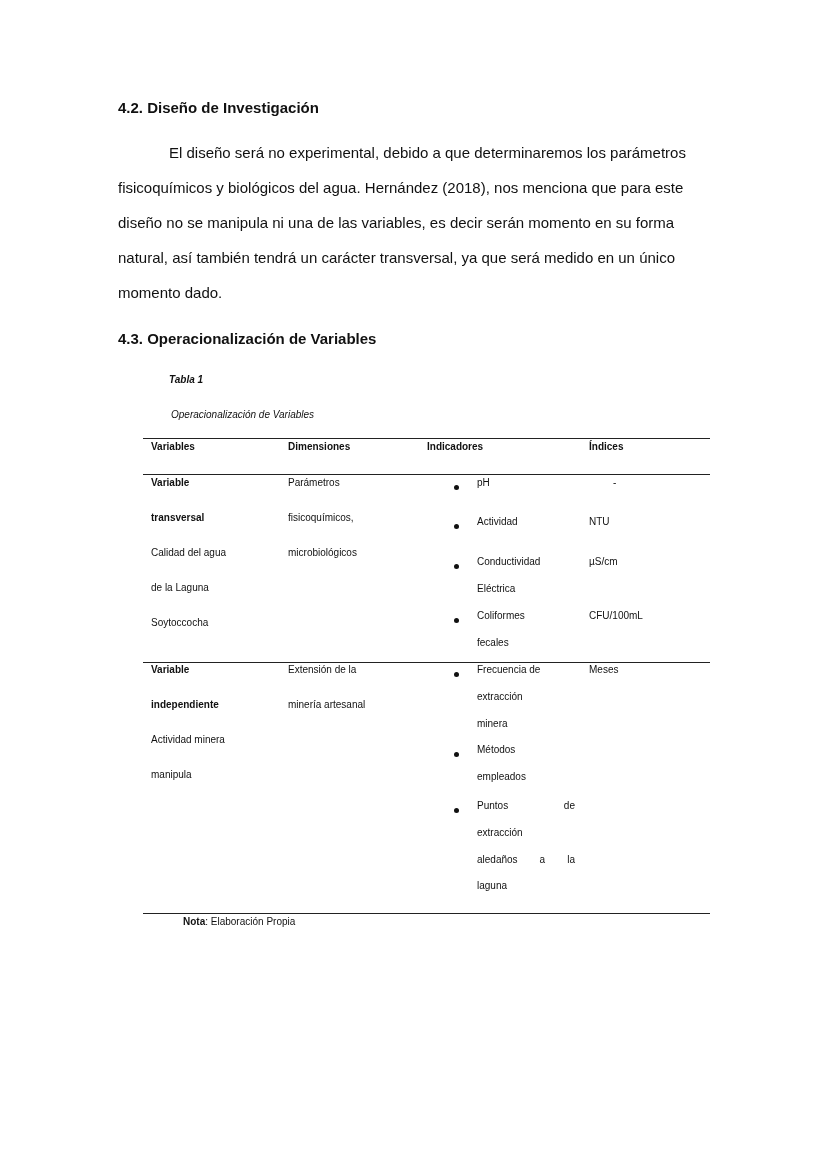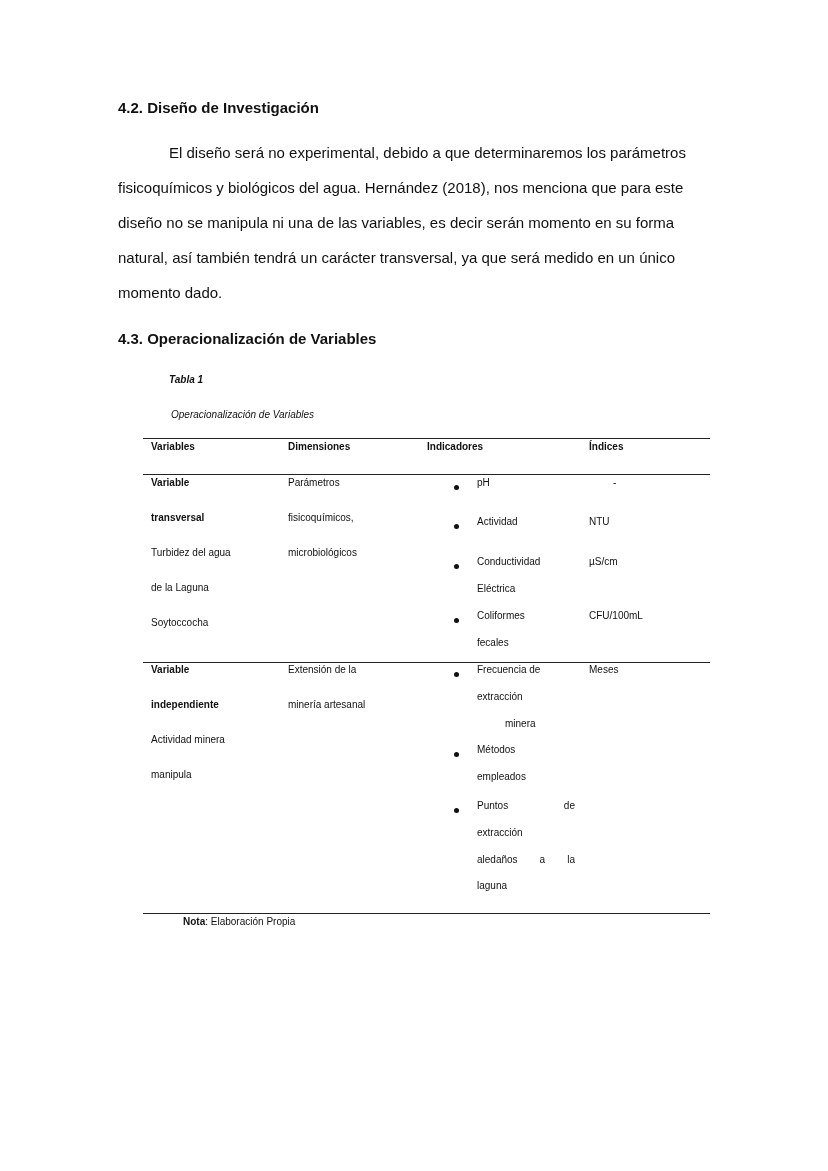--- a/index.html
+++ b/index.html
@@ -36,21 +36,21 @@
 <div class="rule" style="top:913px;"></div>
 
 <div class="abs t b" style="left:151px; top:441px;">Variables</div>
 <div class="abs t b" style="left:288px; top:441px;">Dimensiones</div>
 <div class="abs t b" style="left:427px; top:441px;">Indicadores</div>
 <div class="abs t b" style="left:589px; top:441px;">Índices</div>
 
 <div>
   <div class="abs t b" style="left:151px; top:477px;">Variable</div>
   <div class="abs t b" style="left:151px; top:512px;">transversal</div>
-  <div class="abs t" style="left:151px; top:547px;">Turbidez del agua</div>
+  <div class="abs t" style="left:151px; top:547px;">Calidad del agua</div>
   <div class="abs t" style="left:151px; top:582px;">de la Laguna</div>
   <div class="abs t" style="left:151px; top:617px;">Soytoccocha</div>
 
   <div class="abs t" style="left:288px; top:477px;text-align:right;">Parámetros</div>
   <div class="abs t" style="left:288px; top:512px;">fisicoquímicos,</div>
   <div class="abs t" style="left:288px; top:547px;">microbiológicos</div>
 
   <span class="bullet" style="left:454px; top:485px;"></span>
   <div class="abs t" style="left:477px; top:477px;">pH</div>
   <div class="abs t" style="left:613px; top:477px;">-</div>
@@ -75,21 +75,21 @@
   <div class="abs t b" style="left:151px; top:699px;">independiente</div>
   <div class="abs t" style="left:151px; top:734px;">Actividad minera</div>
   <div class="abs t" style="left:151px; top:769px;">manipula</div>
 
   <div class="abs t" style="left:288px; top:664px;">Extensión de la</div>
   <div class="abs t" style="left:288px; top:699px;">minería artesanal</div>
 
   <span class="bullet" style="left:454px; top:672px;"></span>
   <div class="abs t" style="left:477px; top:664px;">Frecuencia de</div>
   <div class="abs t" style="left:477px; top:691px;">extracción</div>
-  <div class="abs t" style="left:477px; top:718px;margin-left:28px;">minera</div>
+  <div class="abs t" style="left:477px; top:718px;">minera</div>
   <div class="abs t" style="left:589px; top:664px;">Meses</div>
 
   <span class="bullet" style="left:454px; top:752px;"></span>
   <div class="abs t" style="left:477px; top:744px;">Métodos</div>
   <div class="abs t" style="left:477px; top:771px;">empleados</div>
 
   <span class="bullet" style="left:454px; top:808px;"></span>
   <div class="abs t" style="left:477px; top:800px; width:98px; text-align:justify; text-align-last:justify;">Puntos de</div>
   <div class="abs t" style="left:477px; top:827px;">extracción</div>
   <div class="abs t" style="left:477px; top:854px; width:98px; text-align:justify; text-align-last:justify;">aledaños a la</div>

